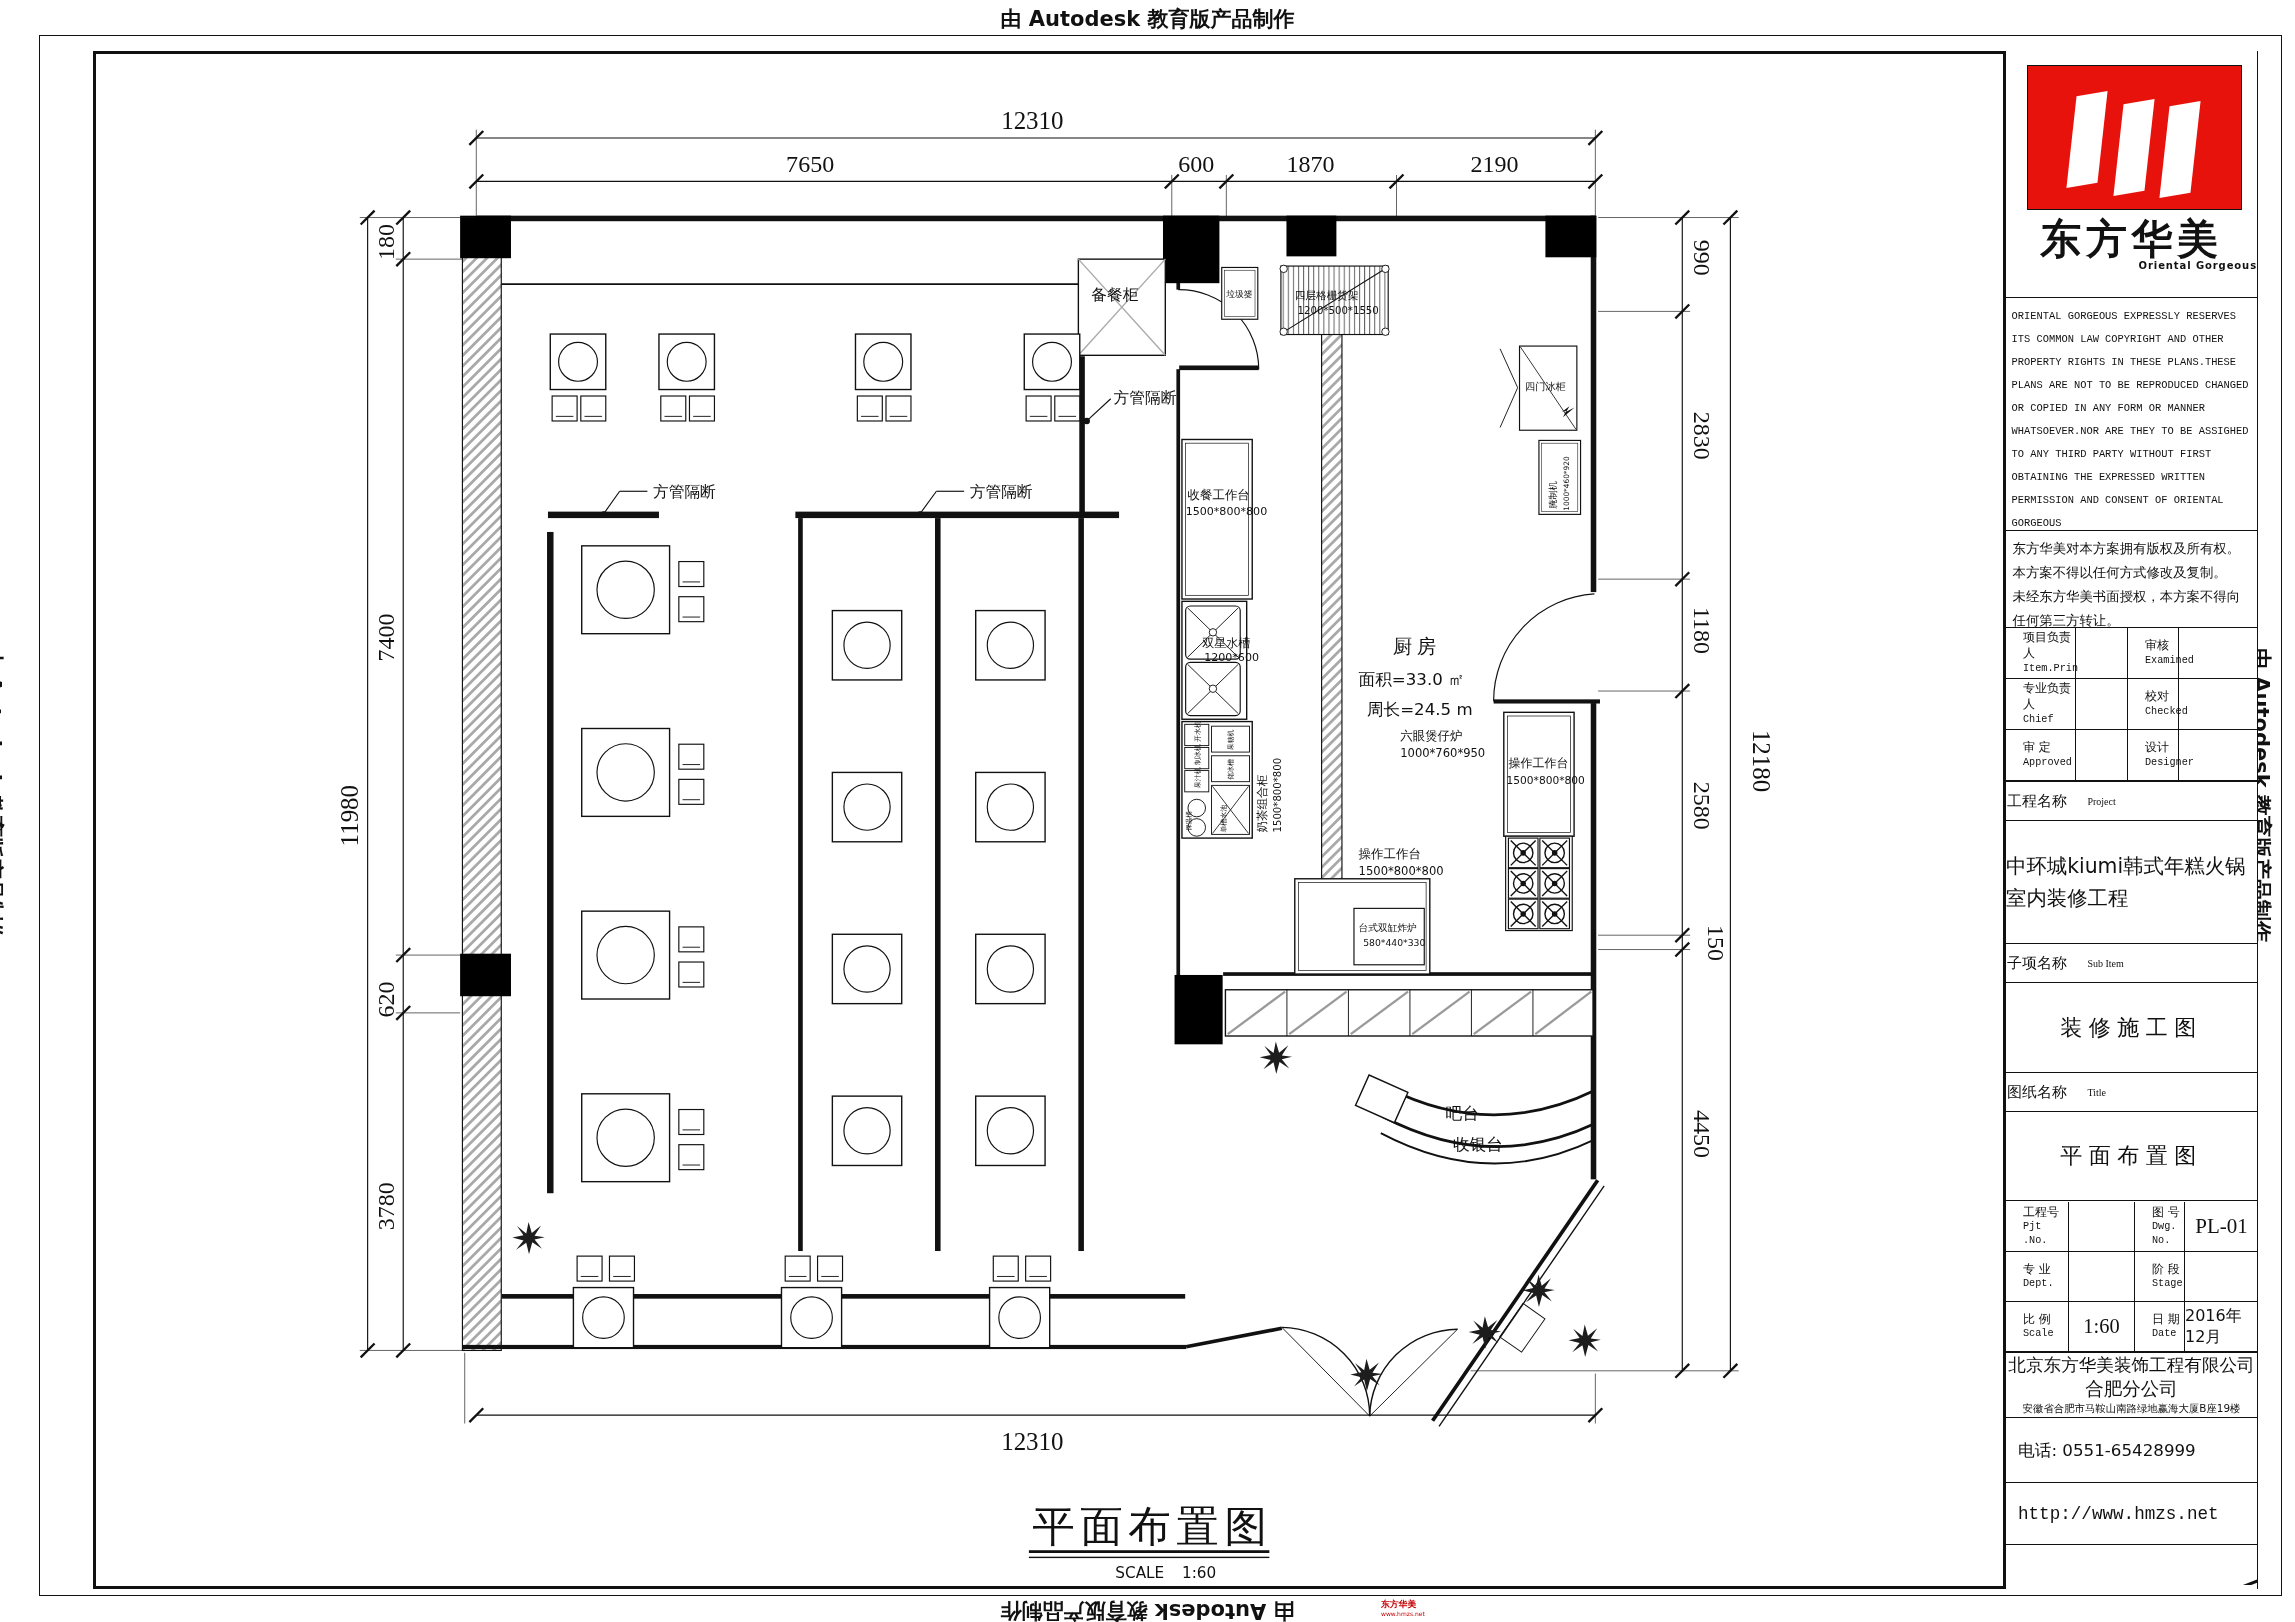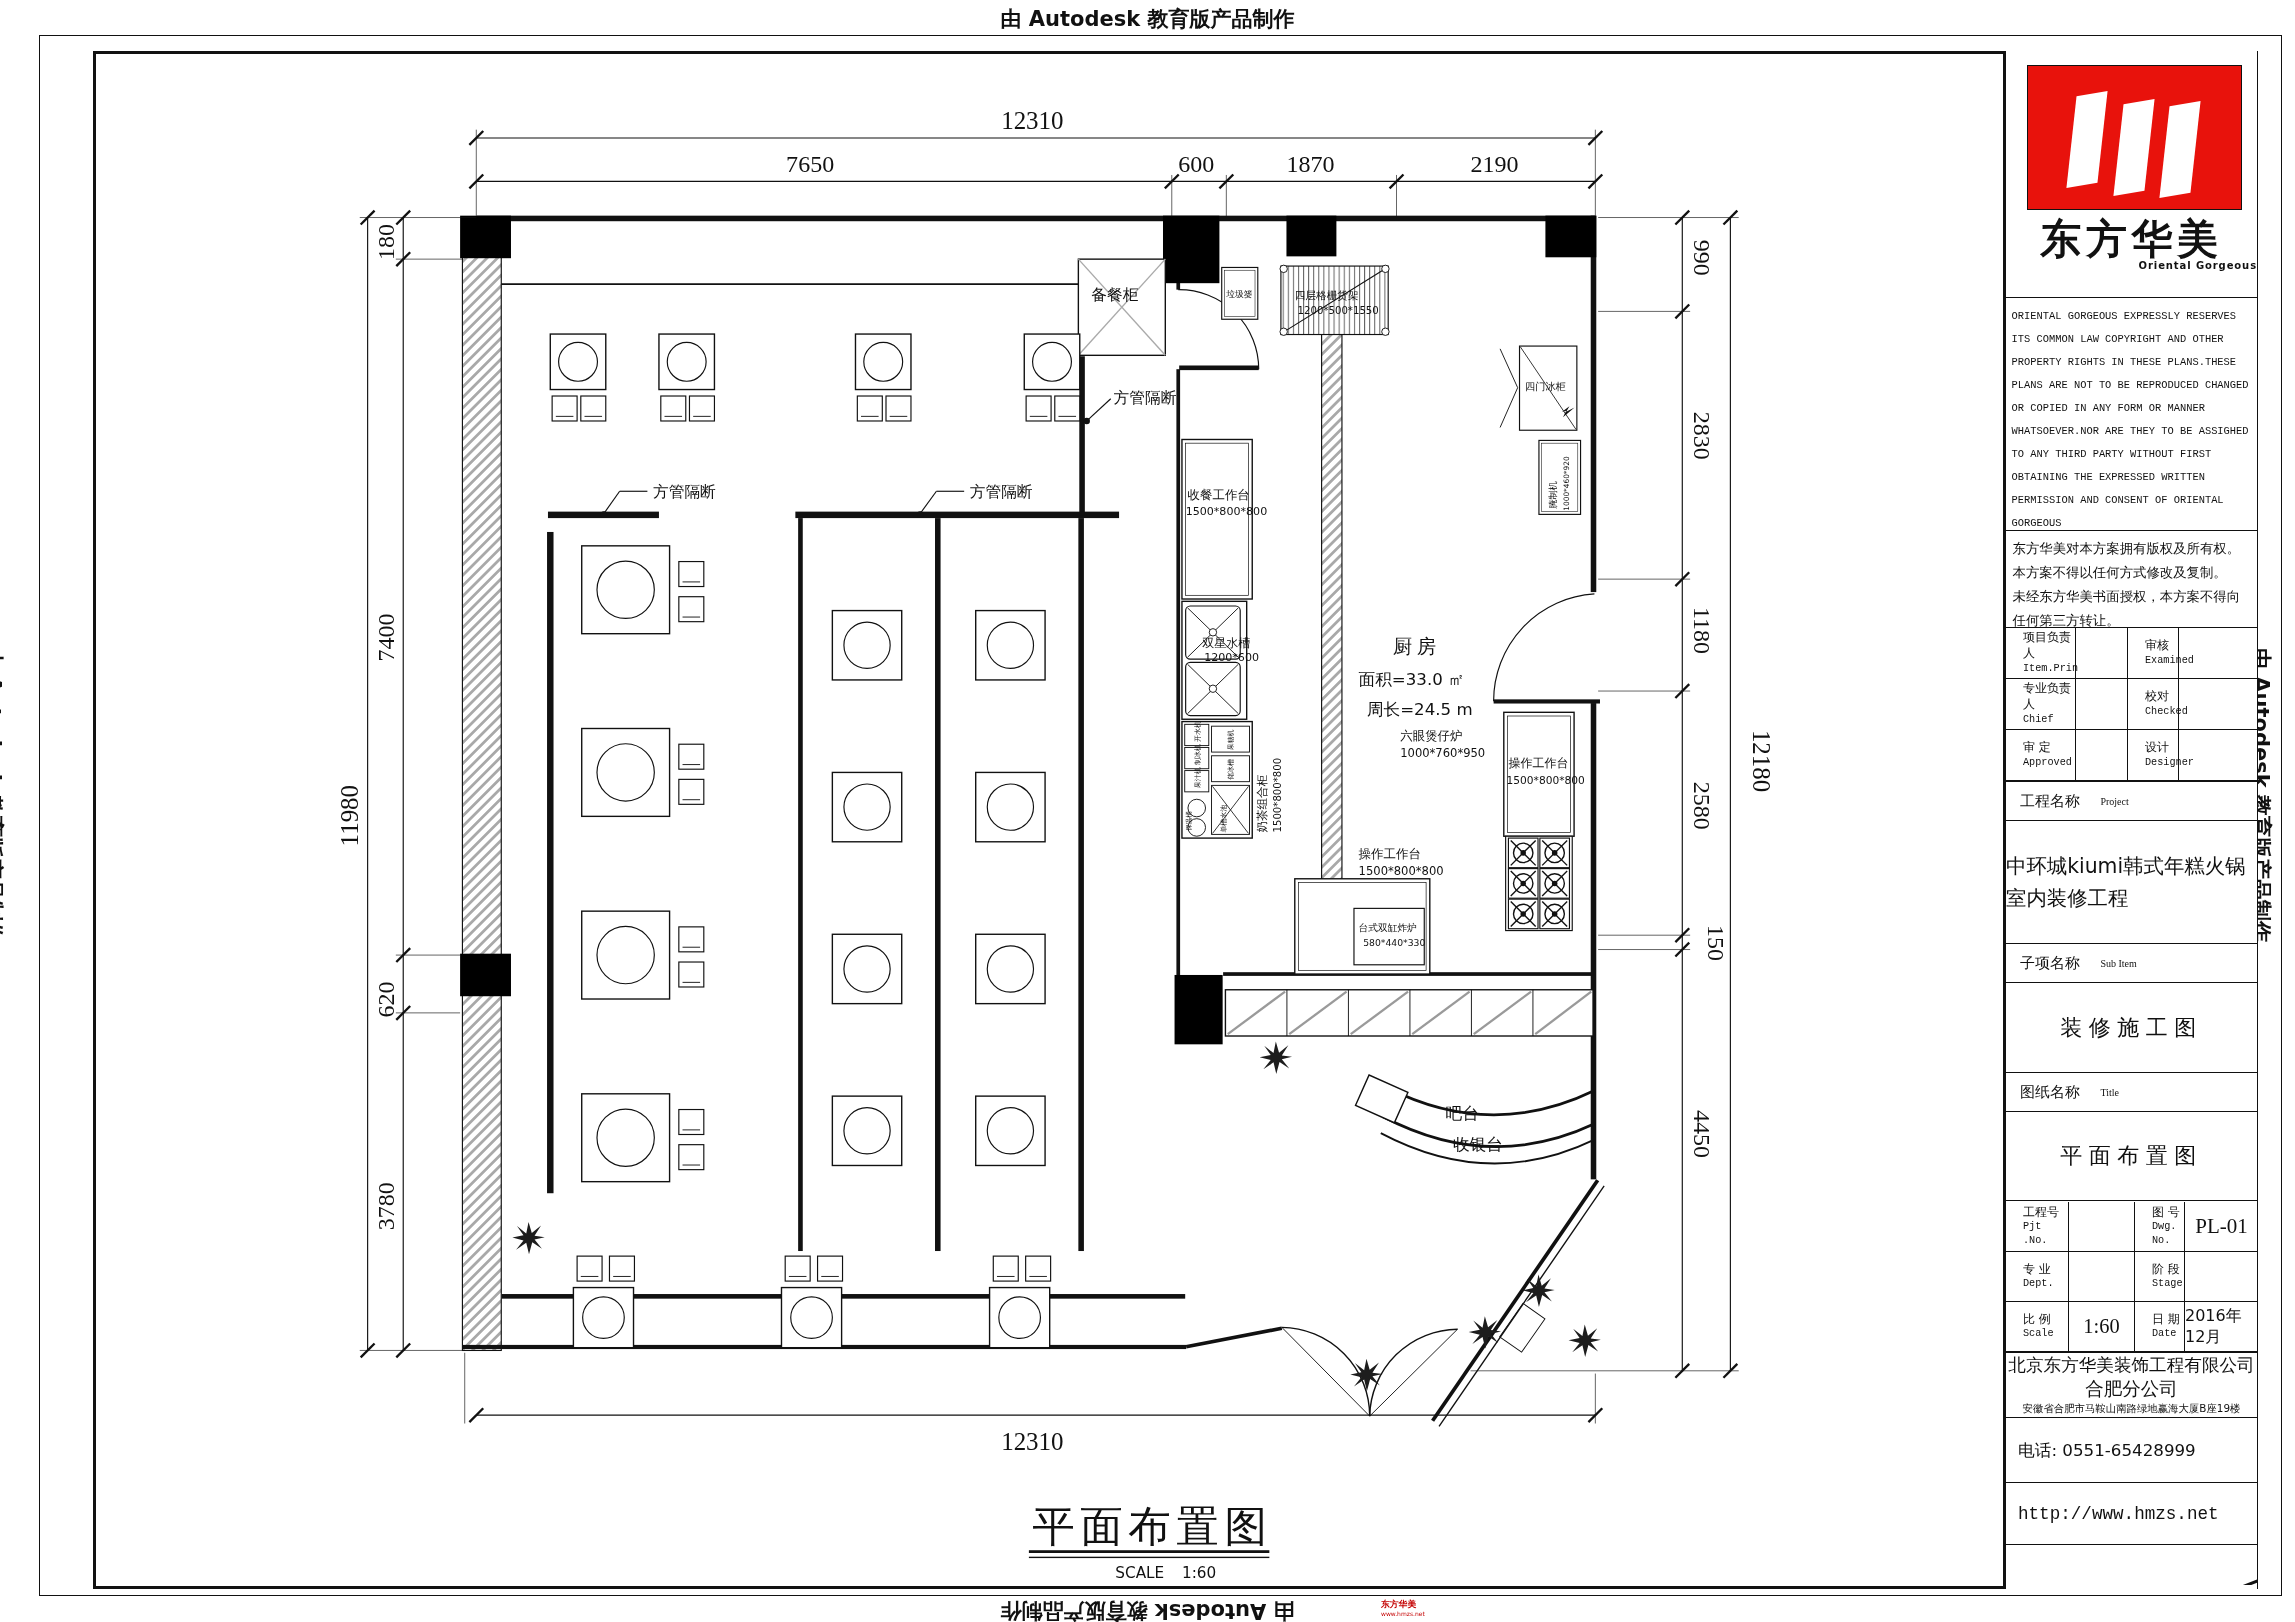--- a/index.html
+++ b/index.html
@@ -24,21 +24,21 @@
   .copy-en{padding:7.4px 4.6px 0 5.6px;font-family:"Liberation Mono","DejaVu Sans Mono",monospace;font-size:10.4px;line-height:23px;white-space:nowrap}
   .copy-cn{padding:5.6px 3.7px 0 6.5px;font-size:13.4px;line-height:24px;white-space:nowrap}
   .grid4{display:grid;height:100%}
   .pgrid{grid-template-columns:69px 52px 51px 80px;grid-auto-rows:51px}
   .ngrid{grid-template-columns:62px 66px 50px 74px;grid-auto-rows:50px}
   .cell{border-left:1.4px solid #111;border-bottom:1.4px solid #111;box-sizing:border-box;display:flex;flex-direction:column;justify-content:center;padding-left:17px}
   .cell.first{border-left:none}
   .cell .cn{font-size:12px;line-height:15.7px}
   .cell .en{font-size:10.2px;font-family:"Liberation Mono",monospace;line-height:14px}
   .cell.big{align-items:center;padding-left:0;justify-content:center}
-  .lblrow{display:flex;align-items:center;gap:20.4px;padding-left:14px;height:100%}
+  .lblrow{display:flex;align-items:center;gap:20.4px;padding-left:1px;height:100%}
   .lblrow .cn{font-size:15px}
   .lblrow .en{font-size:10px;font-family:Liberation Serif, serif}
   .bigval{display:flex;align-items:center;justify-content:center;height:100%;font-size:22px;letter-spacing:6.5px}
   .projname{display:flex;flex-direction:column;align-items:flex-start;justify-content:center;height:100%;font-size:20.4px;line-height:32px}
   .company{display:flex;flex-direction:column;align-items:center;justify-content:center;height:100%}
   .company .l1{font-size:17.6px;line-height:23px}
   .company .l2{font-size:18.5px;line-height:24px}
   .company .ad{font-size:10.4px;line-height:15.7px;font-weight:normal}
   .simple{display:flex;align-items:center;padding-left:12px;font-size:17.6px;height:100%;font-family:"Liberation Mono",monospace}
   .cutline{position:absolute;right:-1.9px;bottom:3.7px;width:139px;height:2.8px;background:#111;transform:rotate(-21deg);transform-origin:right bottom}

